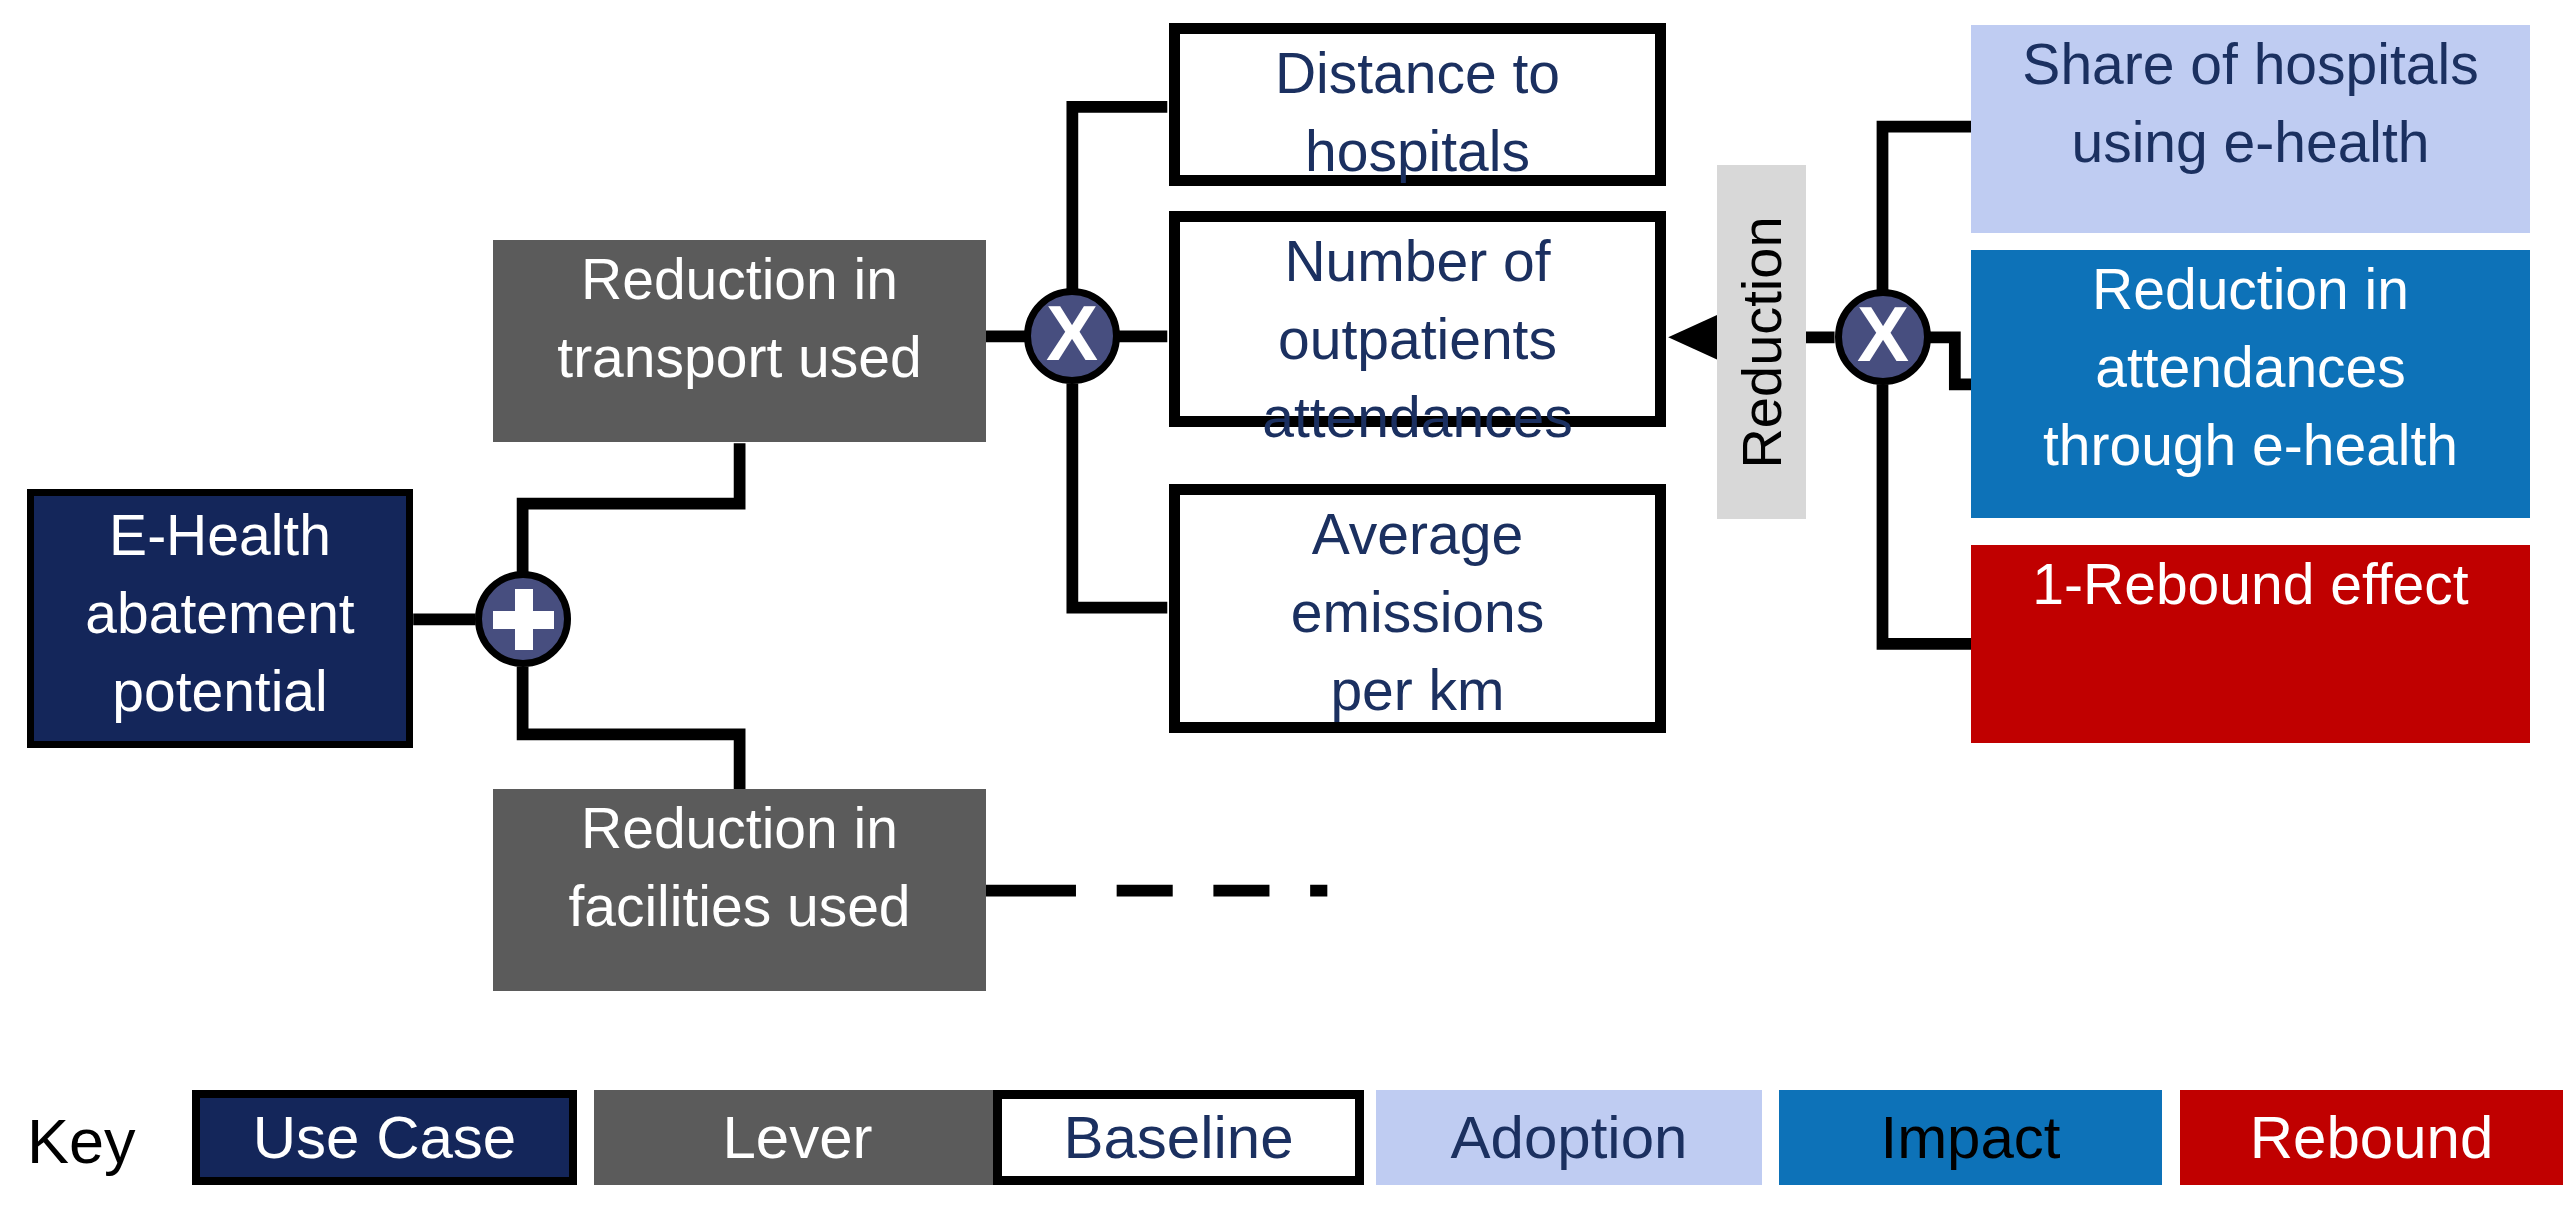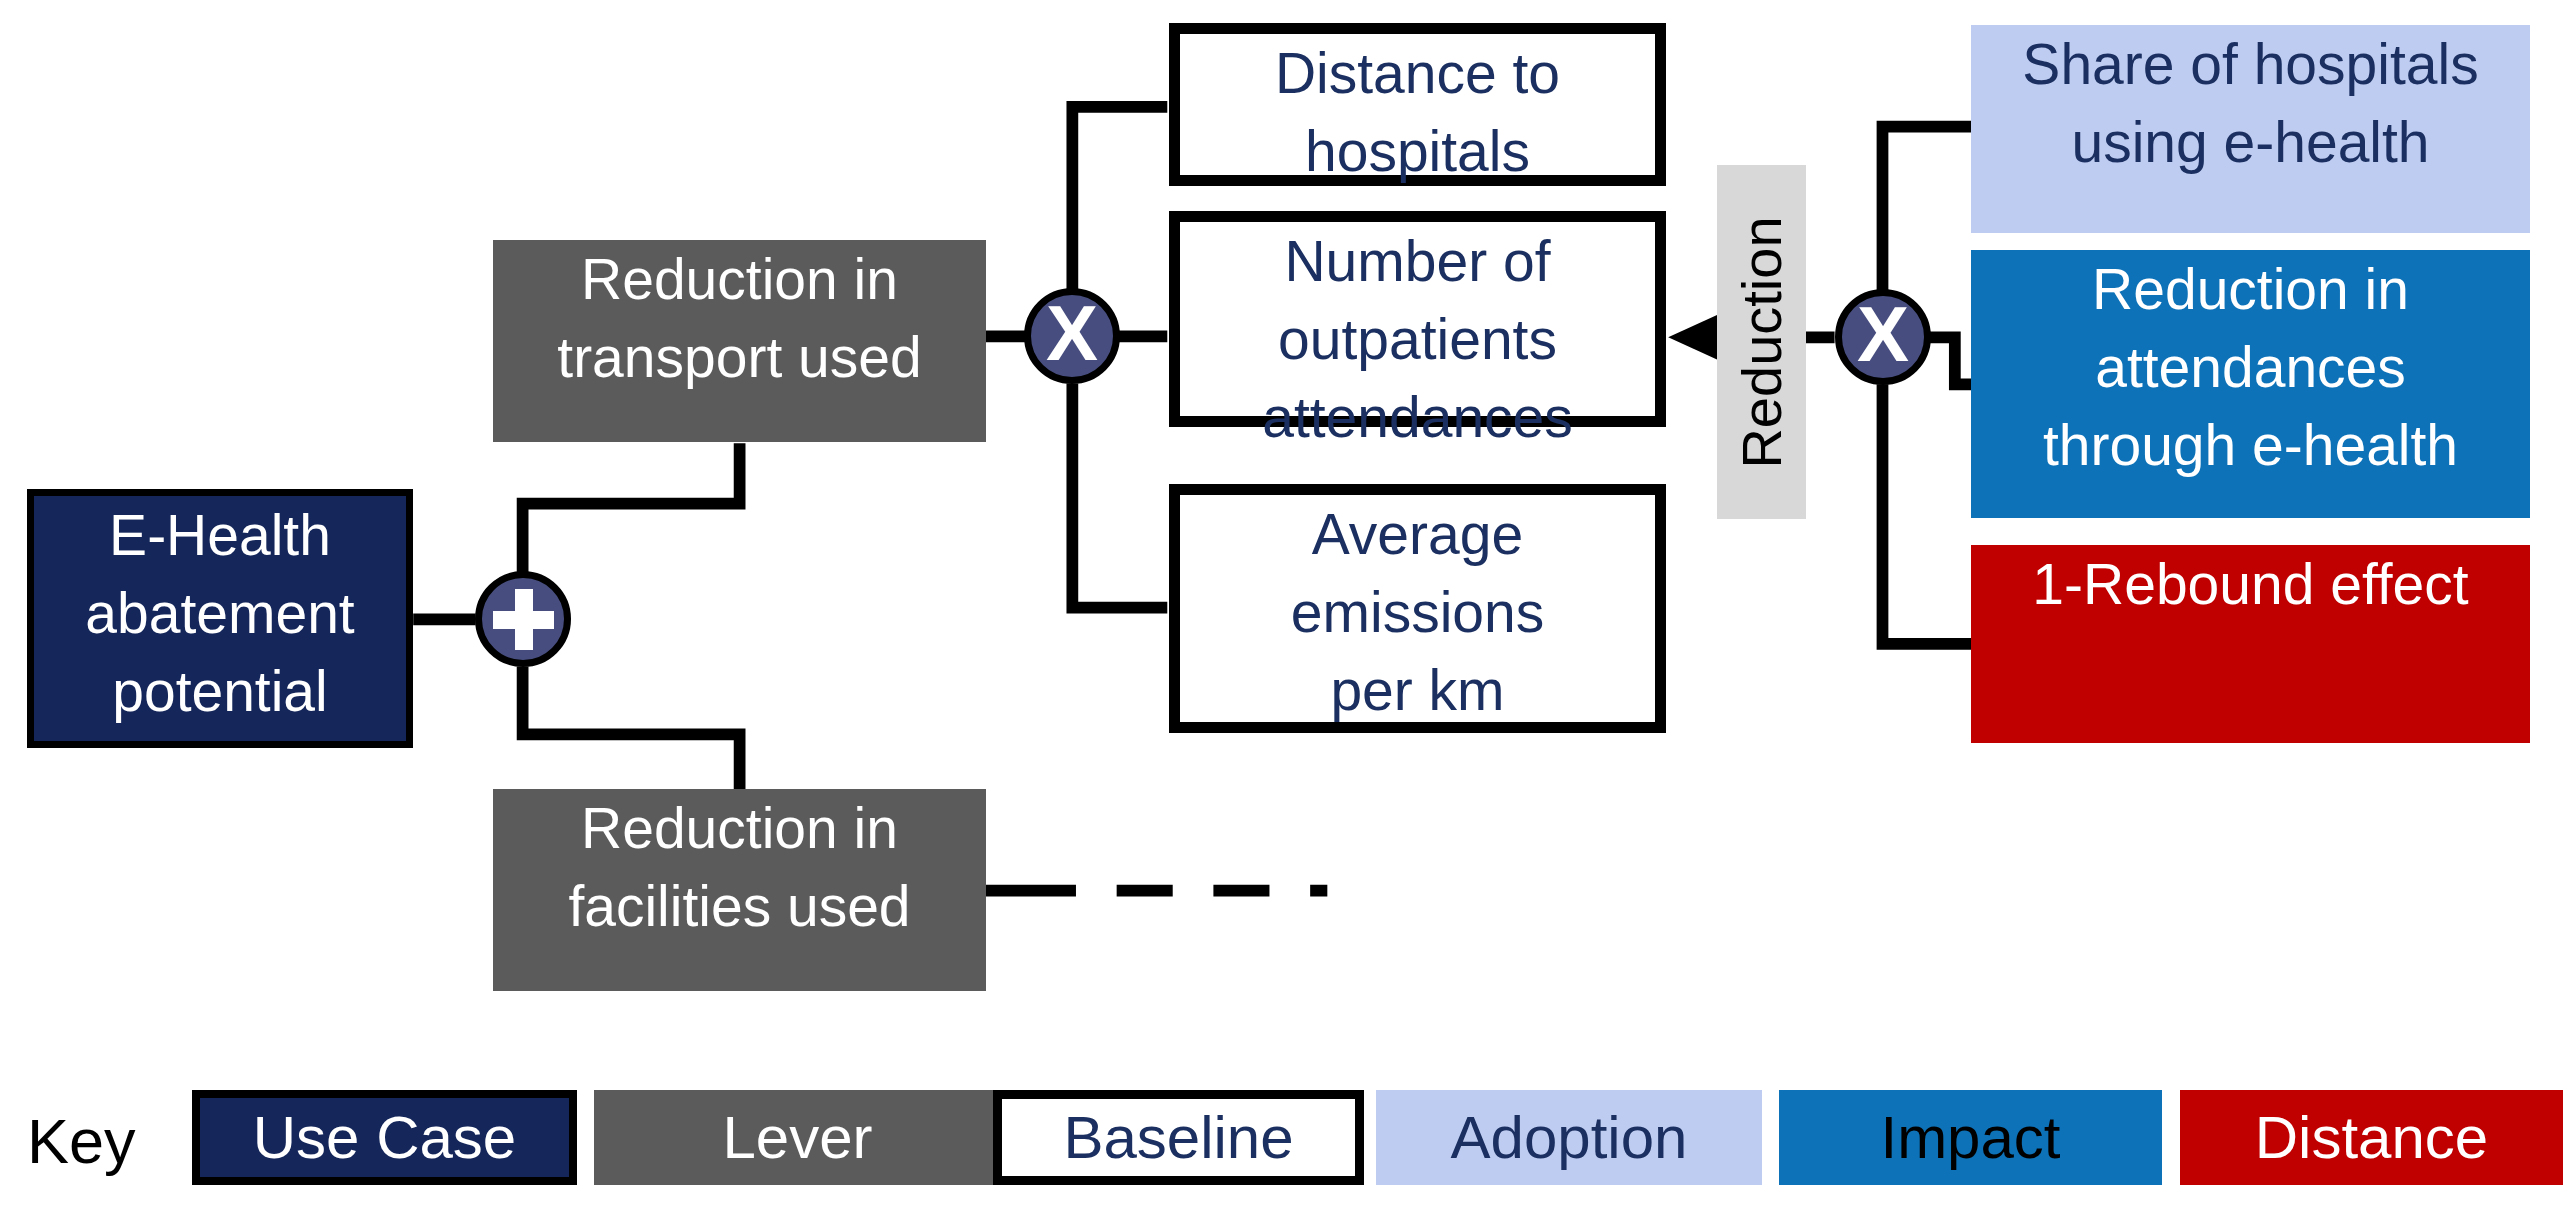--- a/index.html
+++ b/index.html
@@ -160,17 +160,17 @@
   <div class="key-item k-baseline" style="left:993px;width:371px;">
     <span>Baseline</span>
   </div>
   <div class="key-item k-adoption" style="left:1376px;width:386px;">
     <span>Adoption</span>
   </div>
   <div class="key-item k-impact" style="left:1779px;width:383px;">
     <span>Impact</span>
   </div>
   <div class="key-item k-rebound" style="left:2180px;width:383px;">
-    <span>Distance</span>
+    <span>Rebound</span>
   </div>
 
 </div>
 
 
 </body></html>

